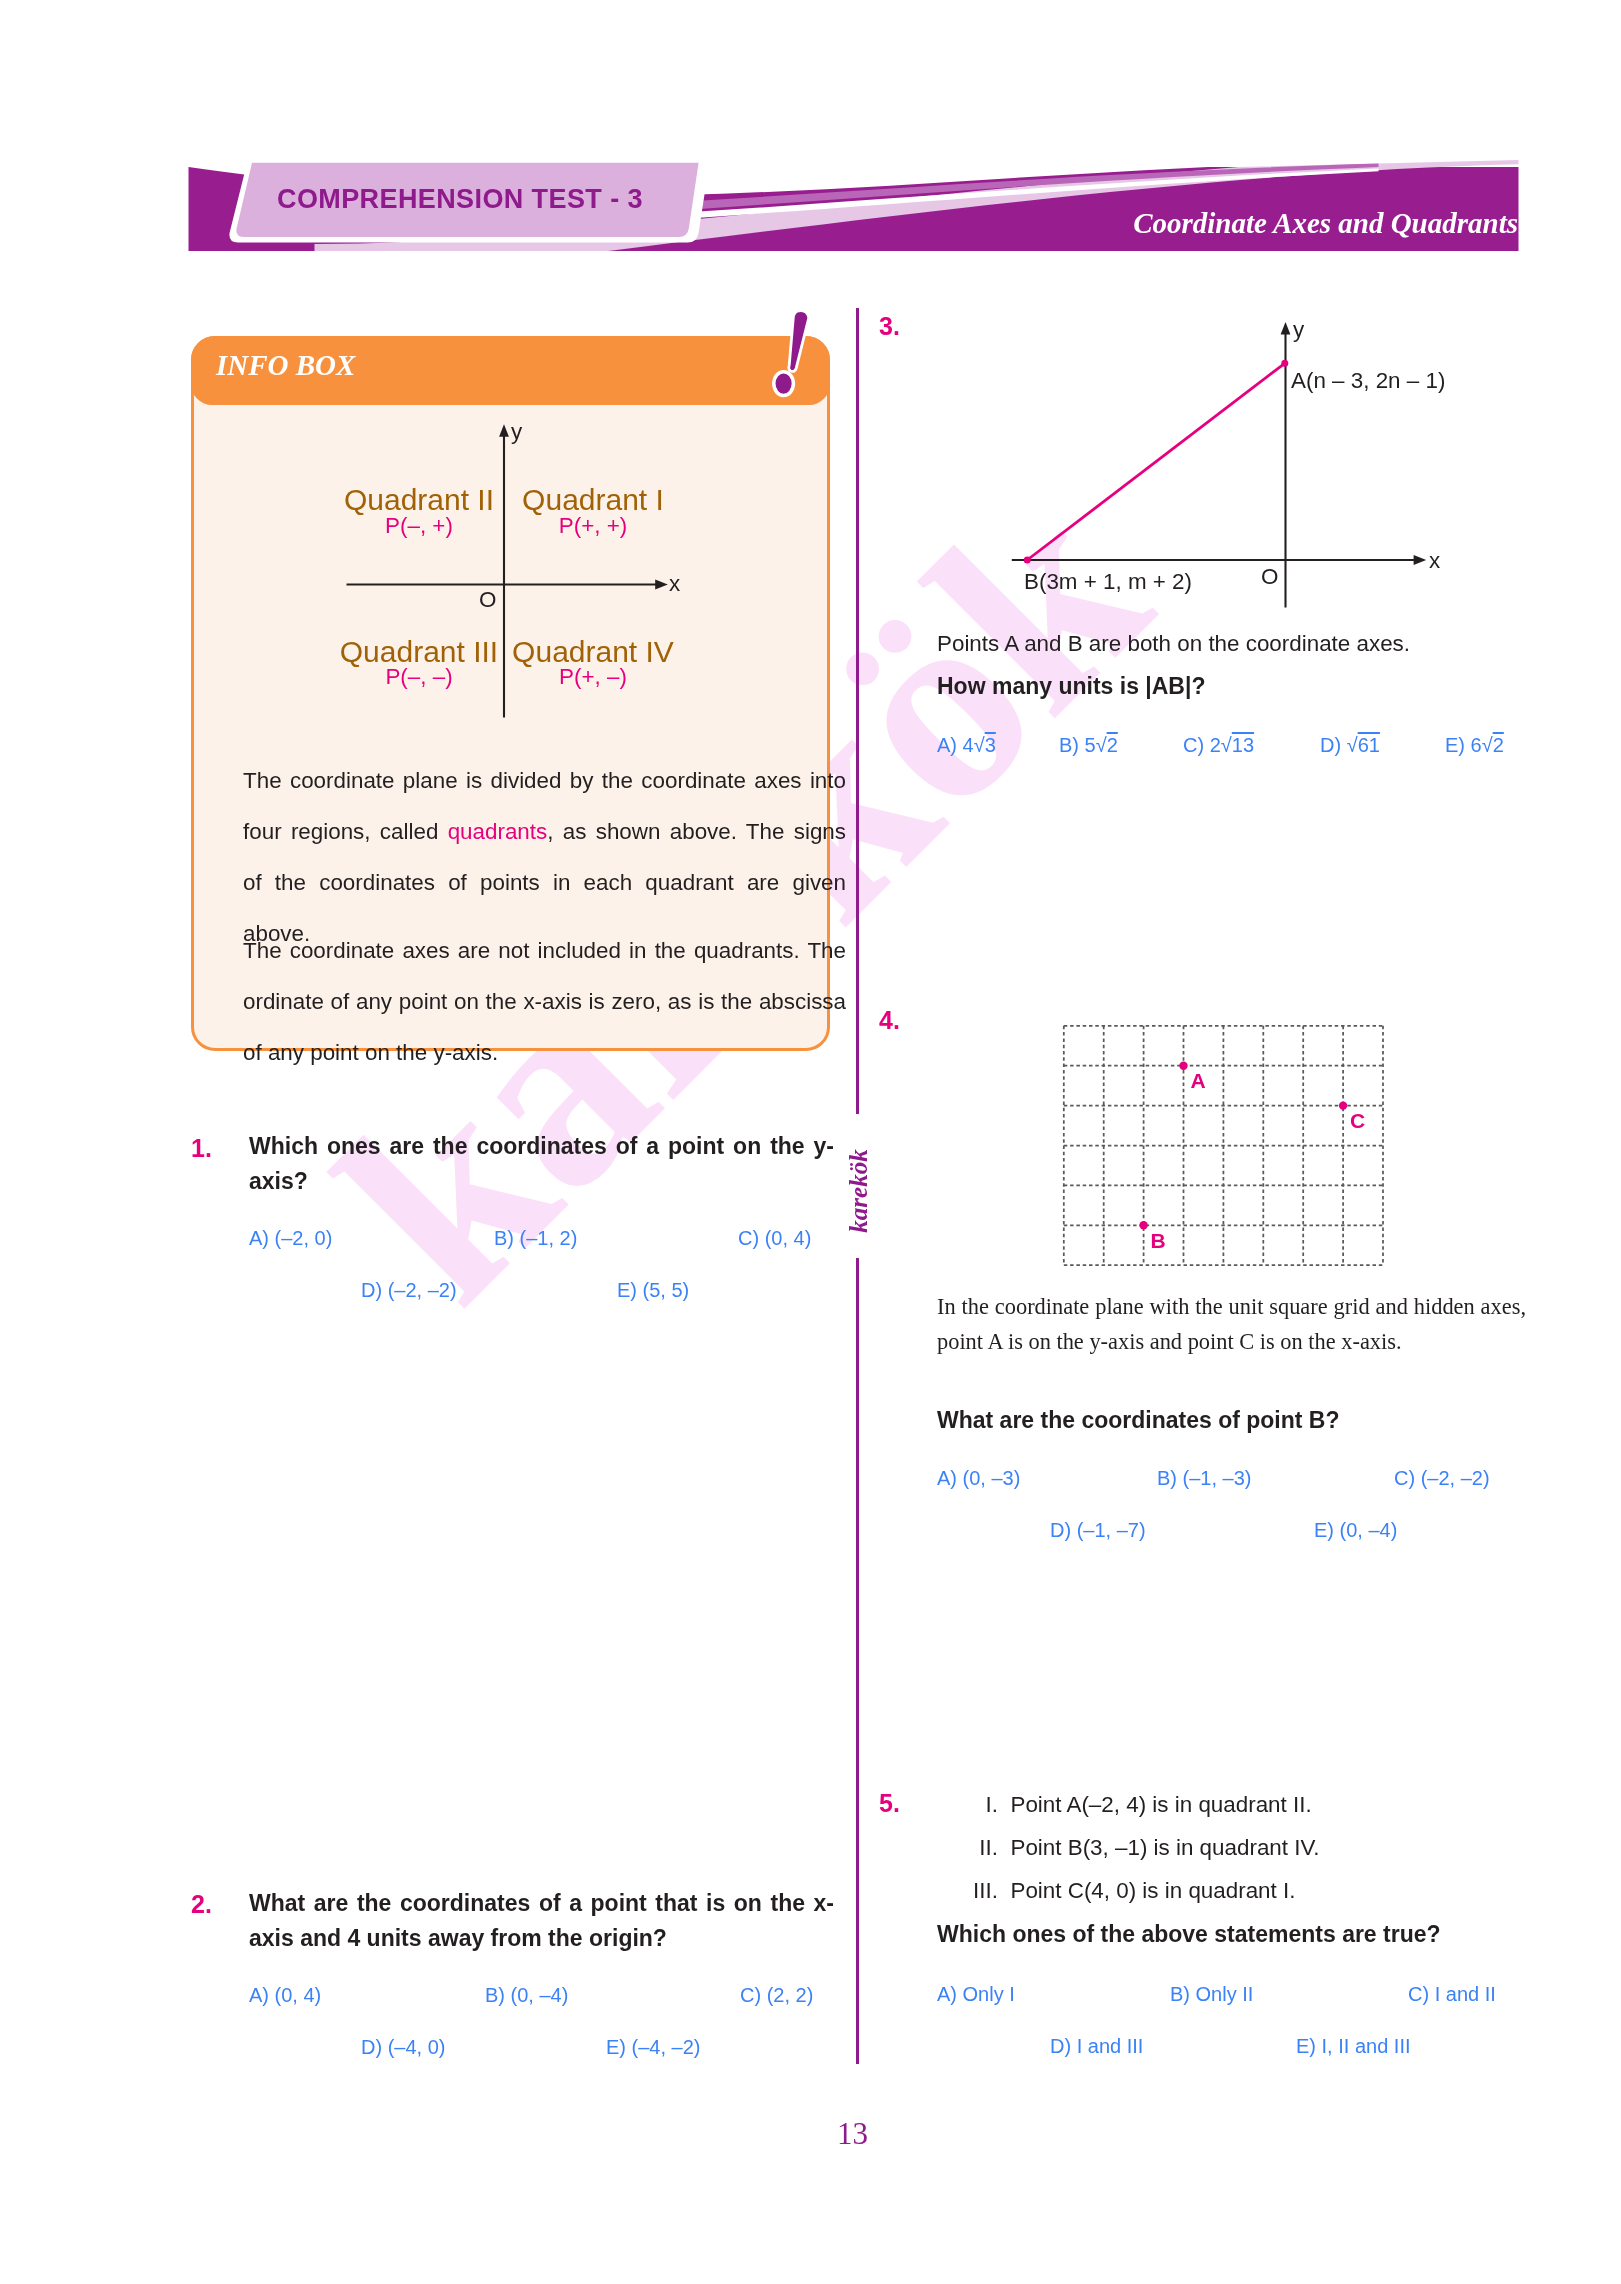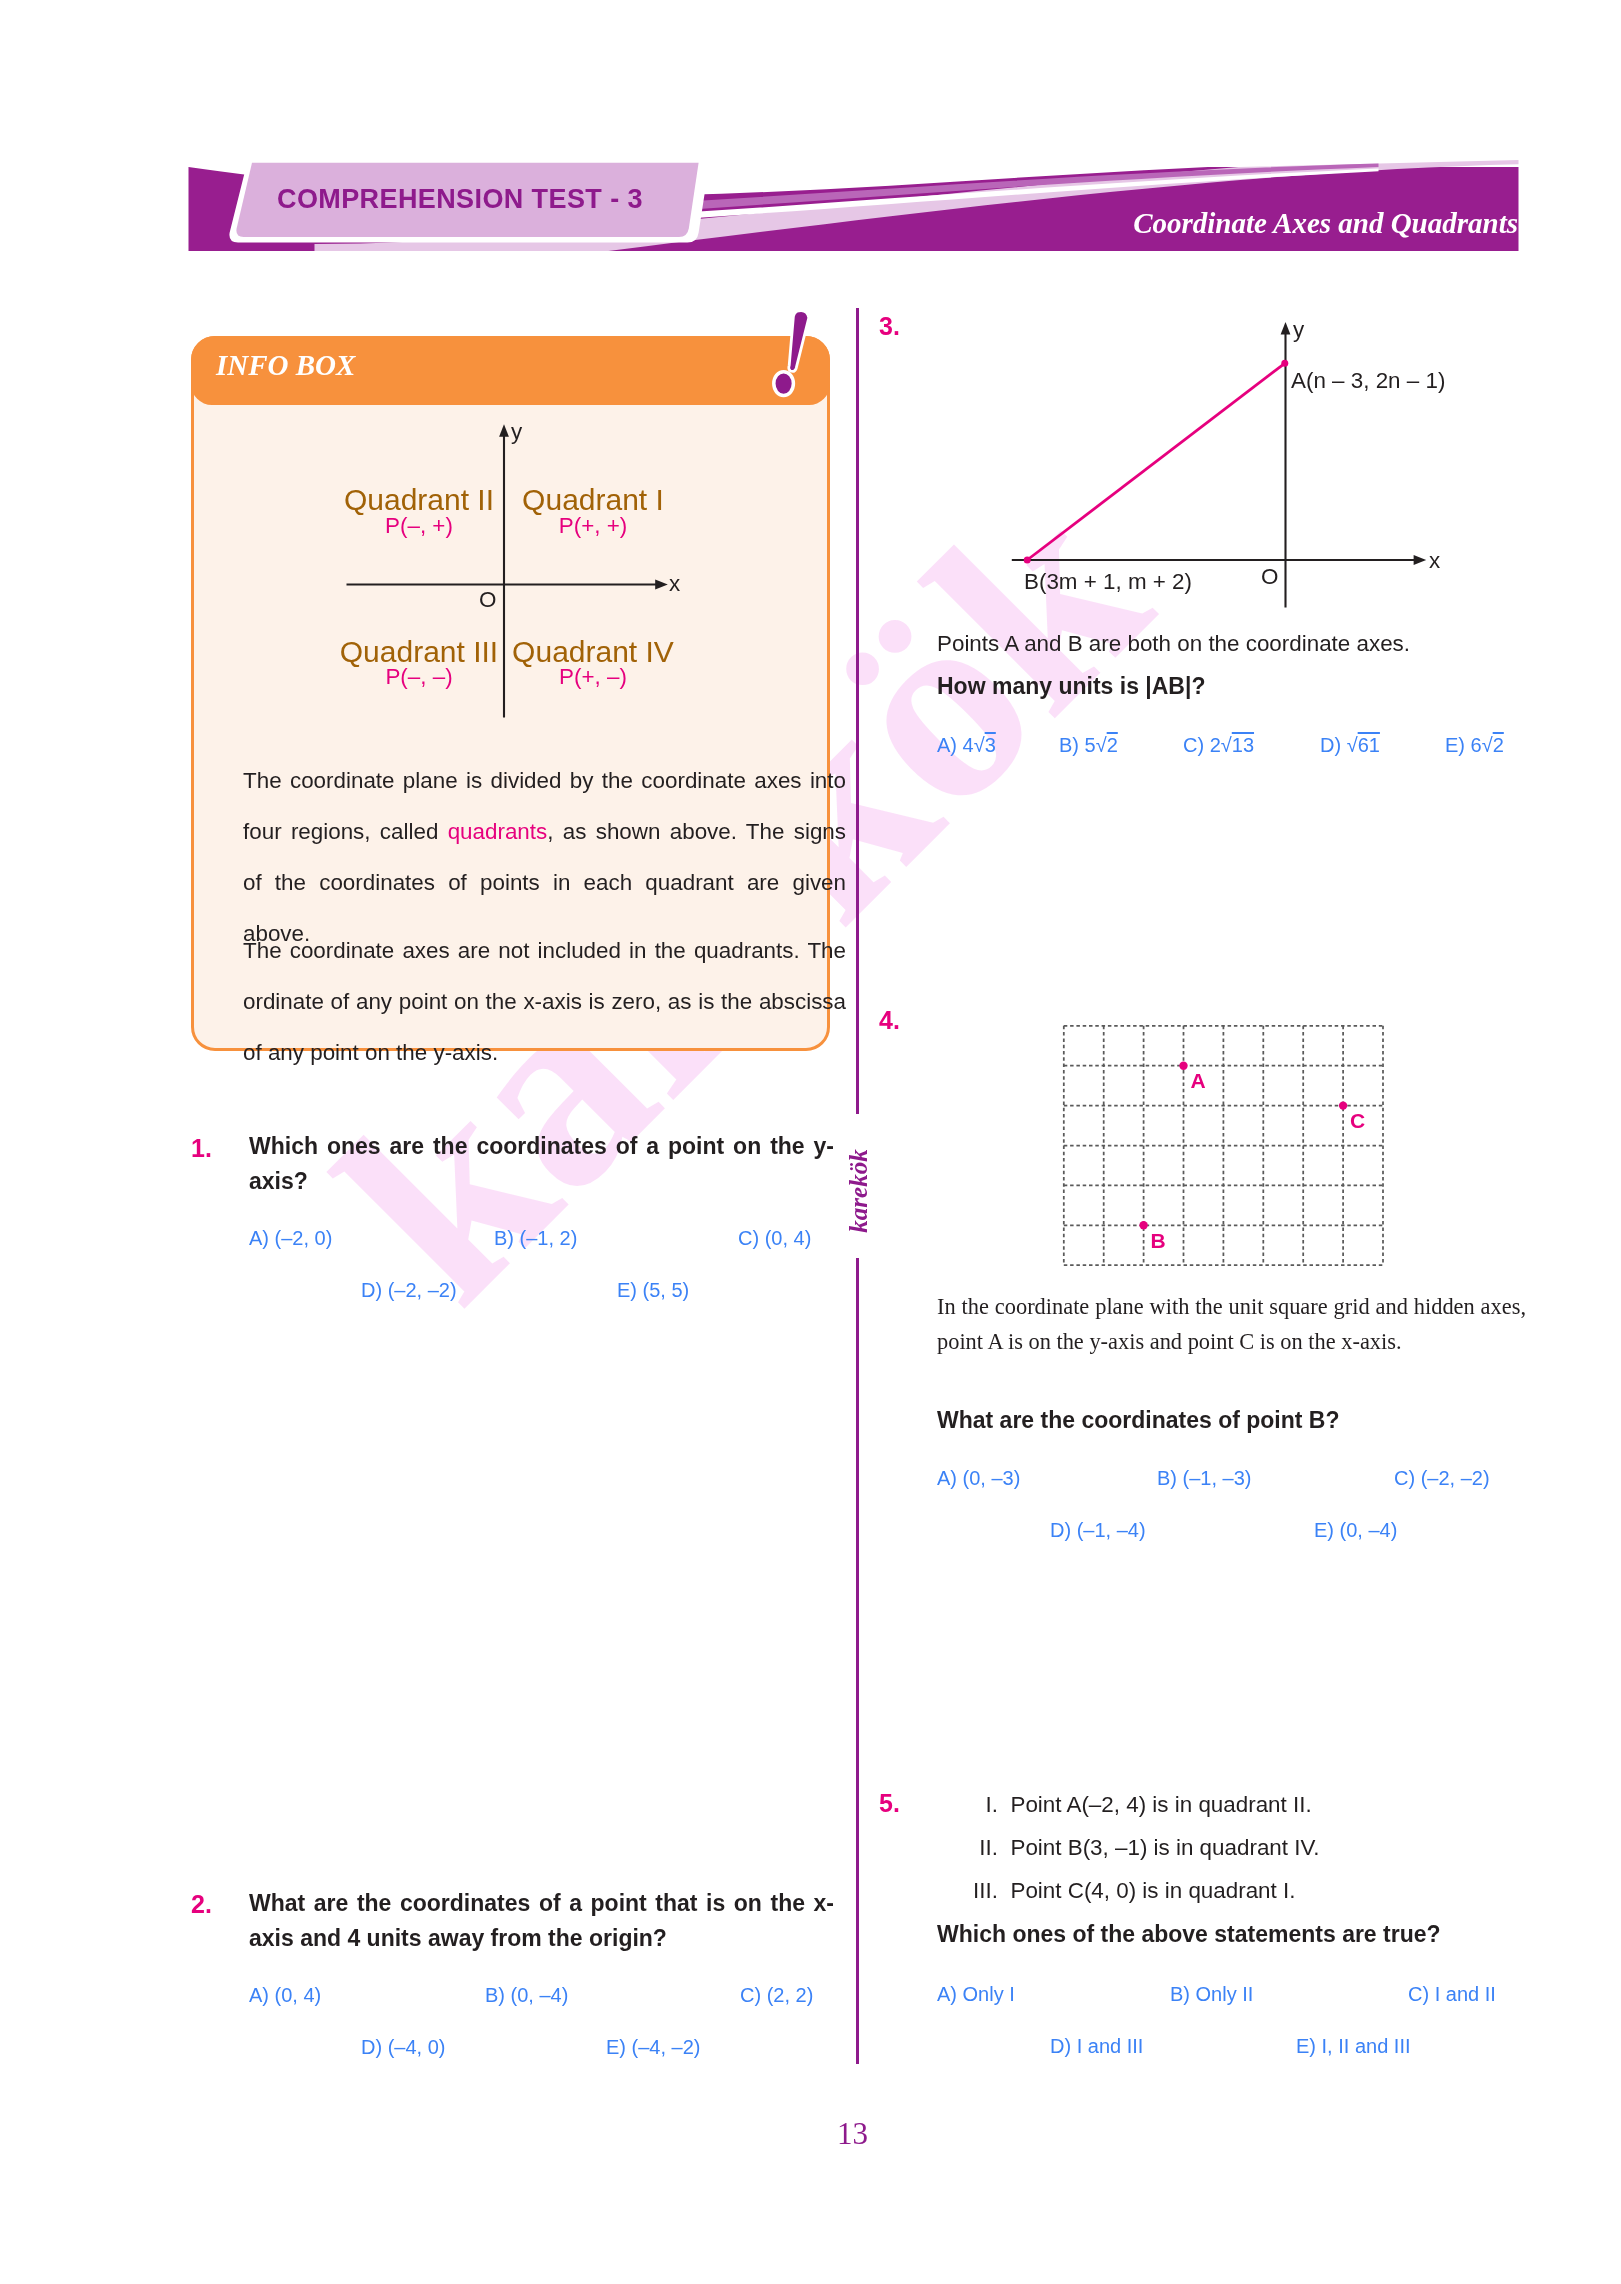--- a/index.html
+++ b/index.html
@@ -181,21 +181,21 @@
     <text x="413" y="150" fill="#e6007e" font-size="30" font-weight="bold" font-family="&quot;Liberation Sans&quot;, sans-serif">C</text>
     <circle cx="118" cy="289" r="6" fill="#e6007e"></circle>
     <text x="128" y="321" fill="#e6007e" font-size="30" font-weight="bold" font-family="&quot;Liberation Sans&quot;, sans-serif">B</text>
   </svg>
 
 <div class="abs q-text" style="left:937px; top:1289px; width:589px; text-align:justify;font-family:Liberation Serif, serif;">In the coordinate plane with the unit square grid and hidden axes, point A is on the y-axis and point C is on the x-axis.</div>
 <div class="abs q-bold" style="left:937px; top:1403px;">What are the coordinates of point B?</div>
 <div class="abs opt" style="left:937px; top:1467px;">A) (0, –3)</div>
 <div class="abs opt" style="left:1157px; top:1467px;">B) (–1, –3)</div>
 <div class="abs opt" style="left:1394px; top:1467px;">C) (–2, –2)</div>
-<div class="abs opt" style="left:1050px; top:1519px;">D) (–1, –4)</div>
+<div class="abs opt" style="left:1050px; top:1519px;">D) (–1, –7)</div>
 <div class="abs opt" style="left:1314px; top:1519px;">E) (0, –4)</div>
 
 <div class="abs q-num" style="left:879px; top:1789px;">5.</div>
 <div class="abs q-text" style="left:970px; top:1787px;"><span style="display:inline-block; width:28px; text-align:right;">I.</span>&nbsp;&nbsp;<span>Point A(–2, 4) is in quadrant II.</span></div>
 <div class="abs q-text" style="left:970px; top:1830px;"><span style="display:inline-block; width:28px; text-align:right;">II.</span>&nbsp;&nbsp;<span>Point B(3, –1) is in quadrant IV.</span></div>
 <div class="abs q-text" style="left:970px; top:1873px;"><span style="display:inline-block; width:28px; text-align:right;">III.</span>&nbsp;&nbsp;<span>Point C(4, 0) is in quadrant I.</span></div>
 <div class="abs q-bold" style="left:937px; top:1917px;">Which ones of the above statements are true?</div>
 <div class="abs opt" style="left:937px; top:1983px;">A) Only I</div>
 <div class="abs opt" style="left:1170px; top:1983px;">B) Only II</div>
 <div class="abs opt" style="left:1408px; top:1983px;">C) I and II</div>

